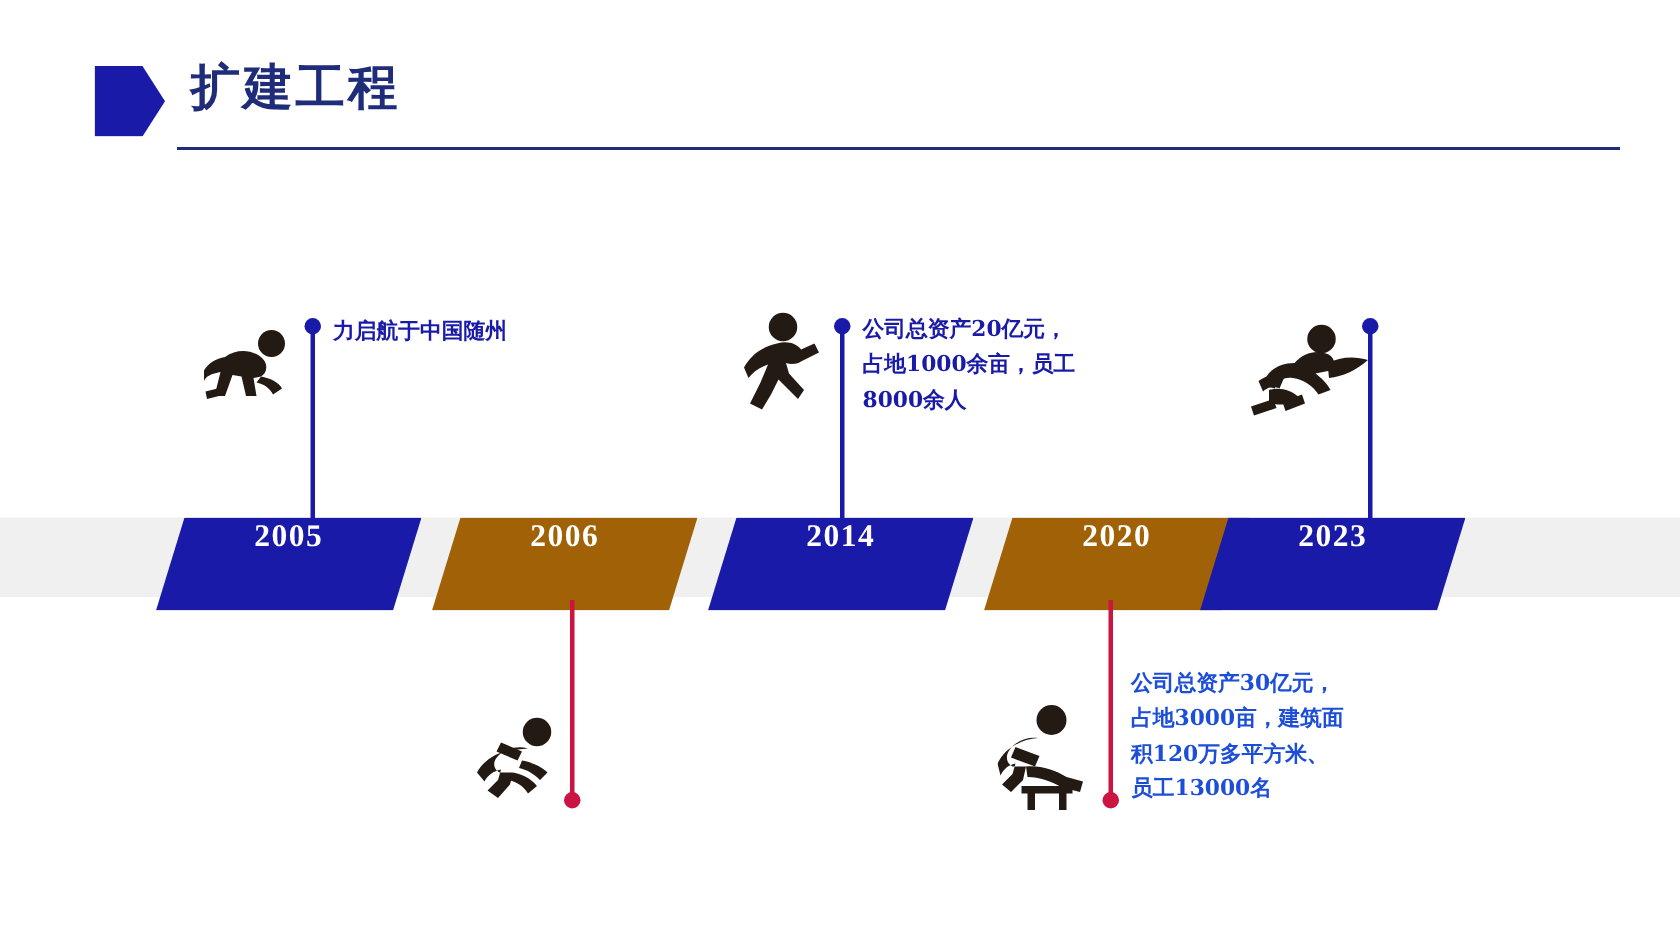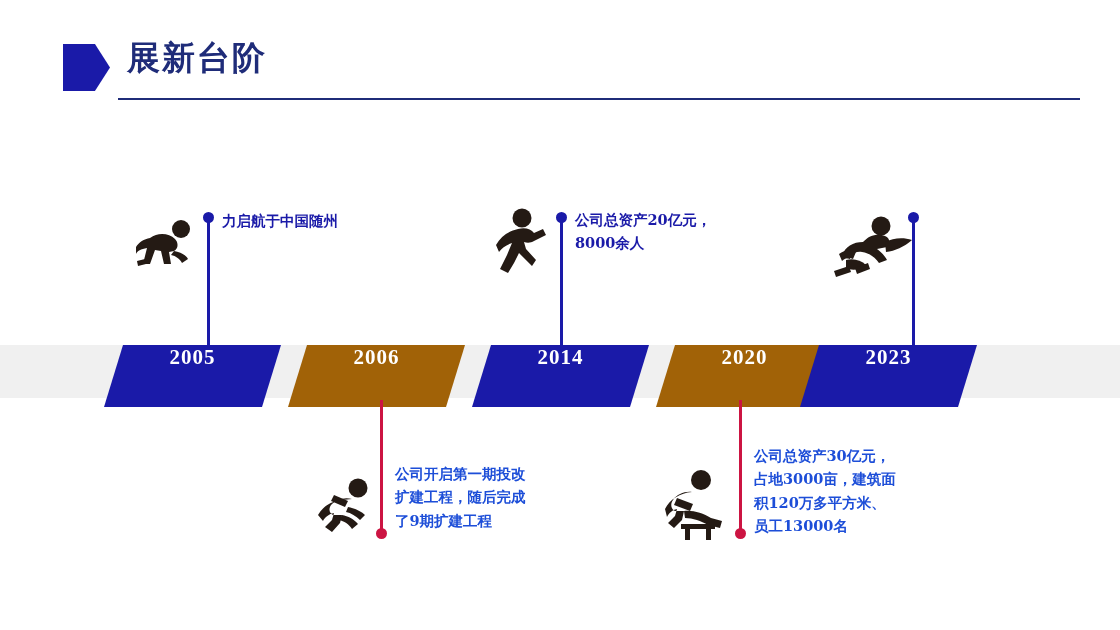--- a/index.html
+++ b/index.html
@@ -80,21 +80,21 @@
   .icon svg{display:block;}
 </style>
 </head>
 <body>
 
 <div class="slide">
 
   <div class="header">
     <div class="badge-edge"></div>
     <div class="badge"></div>
-    <div class="title">展新台阶</div>
+    <div class="title">扩建工程</div>
     <div class="title-rule"></div>
   </div>
 
   <div class="band"></div>
 
   <div class="seg blue" style="left:104px;width:177px;">
     <span>2005</span>
   </div>
   <div class="seg red" style="left:288px;width:177px;">
     <span>2006</span>
@@ -130,20 +130,21 @@
       <g fill="#241A14">
         <circle cx="26" cy="10" r="9.5"></circle>
         <path d="M22 21 C29 19, 35 21, 38 25 L47 21 L50 27 L38 33 C35 35, 31 35, 28 34 L30 41 L40 52 L36 58 L23 45 L18 55 L12 65 L4 61 L11 47 L16 35 C10 37, 6 40, 3 44 L0 37 C5 28, 13 23, 22 21 Z"></path>
       </g>
     </svg>
   </div>
   <div class="dot blue" style="left:556px;top:212px;"></div>
   <div class="stem blue" style="left:560px;top:220px;height:126px;"></div>
   <div class="callout blue" style="left:575px;top:208px;width:180px;">
     <div>公司总资产20亿元，</div>
+    <div>占地1000余亩，员工</div>
     <div>8000余人</div>
   </div>
 
   <div class="icon" style="left:833px;top:216px;">
     <svg width="80" height="66" viewBox="0 0 80 66">
       <g fill="#241A14">
         <circle cx="48" cy="10" r="9.5"></circle>
         <path d="M30 26 C36 19, 45 17, 52 20 C57 22, 58 28, 54 31 L44 33 C48 36, 52 40, 54 44 L46 47 C42 41, 36 37, 29 36 C23 35, 18 38, 17 43 L9 41 C11 31, 20 26, 30 26 Z"></path>
         <path d="M52 26 C60 22, 70 21, 79 24 C71 31, 62 35, 53 36 Z"></path>
         <path d="M6 38 C11 34, 18 33, 23 36 L20 43 C16 41, 12 42, 9 45 Z"></path>
@@ -162,25 +163,20 @@
         <circle cx="40" cy="11" r="9.5"></circle>
         <path d="M34 22 C27 20, 19 22, 14 27 C10 31, 11 36, 15 38 L24 38 L22 46 L14 55 L7 50 L14 43 L16 36 C11 37, 7 40, 5 44 L0 38 C5 29, 14 24, 24 23 Z"></path>
         <path d="M24 38 C30 39, 36 42, 40 47 L34 52 C31 47, 26 44, 21 43 Z"></path>
         <path d="M16 18 L30 24 L27 30 L13 24 Z"></path>
         <path d="M30 30 C36 31, 43 34, 47 38 L42 43 C38 39, 33 36, 28 35 Z"></path>
       </g>
     </svg>
   </div>
   <div class="dot red" style="left:376px;top:528px;"></div>
   <div class="stem red" style="left:380px;top:400px;height:132px;"></div>
-  <div class="callout red" style="left:395px;top:462px;width:180px;">
-    <div>公司开启第一期投改</div>
-    <div>扩建工程，随后完成</div>
-    <div>了9期扩建工程</div>
-  </div>
 
   <div class="icon" style="left:665px;top:468px;">
     <svg width="66" height="72" viewBox="0 0 66 72">
       <g fill="#241A14">
         <circle cx="36" cy="12" r="10"></circle>
         <path d="M27 24 C20 23, 12 26, 8 32 C5 36, 6 41, 10 43 L19 43 L17 52 L9 60 L3 55 L10 48 L12 41 C7 42, 4 45, 2 49 L0 41 C5 31, 15 25, 27 24 Z"></path>
         <path d="M19 43 C28 42, 38 45, 46 50 L57 53 L55 60 L43 57 C36 53, 28 50, 20 50 Z"></path>
         <path d="M12 30 L28 36 L25 43 L9 37 Z"></path>
         <rect x="16" y="56" width="34" height="5"></rect>
         <rect x="20" y="56" width="5" height="16"></rect>

